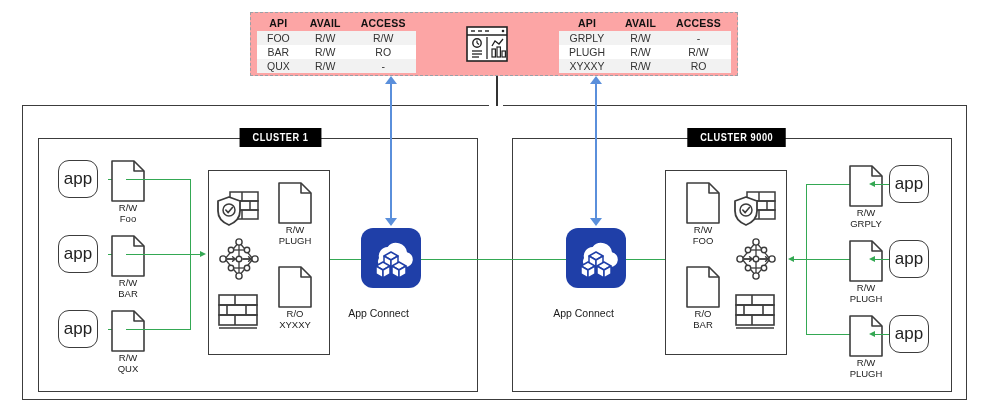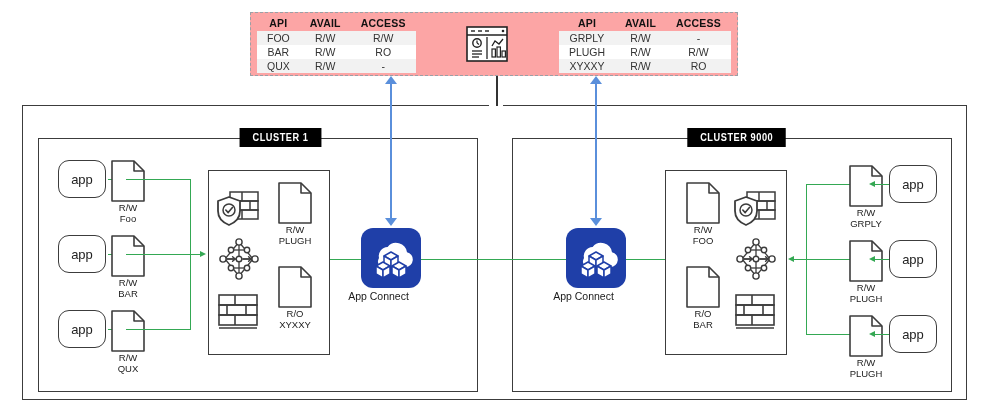--- a/index.html
+++ b/index.html
@@ -62,39 +62,39 @@
   #cluster1-badge{left:236px;top:129px;}
   #cluster2-badge{left:683px;top:129px;}
 
   
   .inner-box{border:1.4px solid #3c3c3c;box-sizing:border-box;background:#fff;}
   #cluster1-inner{left:208px;top:170px;width:122px;height:185px;}
   #cluster2-inner{left:665px;top:170px;width:122px;height:185px;}
 
   
   .app-node{
-    width:48px;height:38px;border:1.7px solid #3c3c3c;border-radius:11px;
+    width:40px;height:38px;border:1.7px solid #3c3c3c;border-radius:11px;
     background:#fff;display:flex;align-items:center;justify-content:center;
-    font-size:13px;color:#222;box-sizing:border-box;
+    font-size:17px;color:#222;box-sizing:border-box;
   }
 
   
   .doc{width:34px;height:42px;}
   .doc-label{
     font-size:9.5px;line-height:11px;text-align:center;color:#222;
     width:70px;
   }
   .doc-group{display:flex;flex-direction:column;align-items:center;}
 
   
   .ic{display:block;}
 
   
   .appconnect{width:60px;height:60px;}
-  .ac-label{font-size:10.5px;text-align:center;width:110px;color:#1a1a1a;margin-top:2px;}
+  .ac-label{font-size:10.5px;text-align:center;width:110px;color:#1a1a1a;margin-top:19px;}
   #ac1{left:361px;top:228px;display:flex;flex-direction:column;align-items:center;width:60px;}
   #ac2{left:566px;top:228px;display:flex;flex-direction:column;align-items:center;width:60px;}
   #ac1 .ac-label{margin-left:-25px;}
   #ac2 .ac-label{margin-left:-25px;}
 
   
   .gline{background:#34a853;position:absolute;}
   .gh{height:1.4px;}
   .gv{width:1.4px;}
   .garrow{position:absolute;width:0;height:0;}

